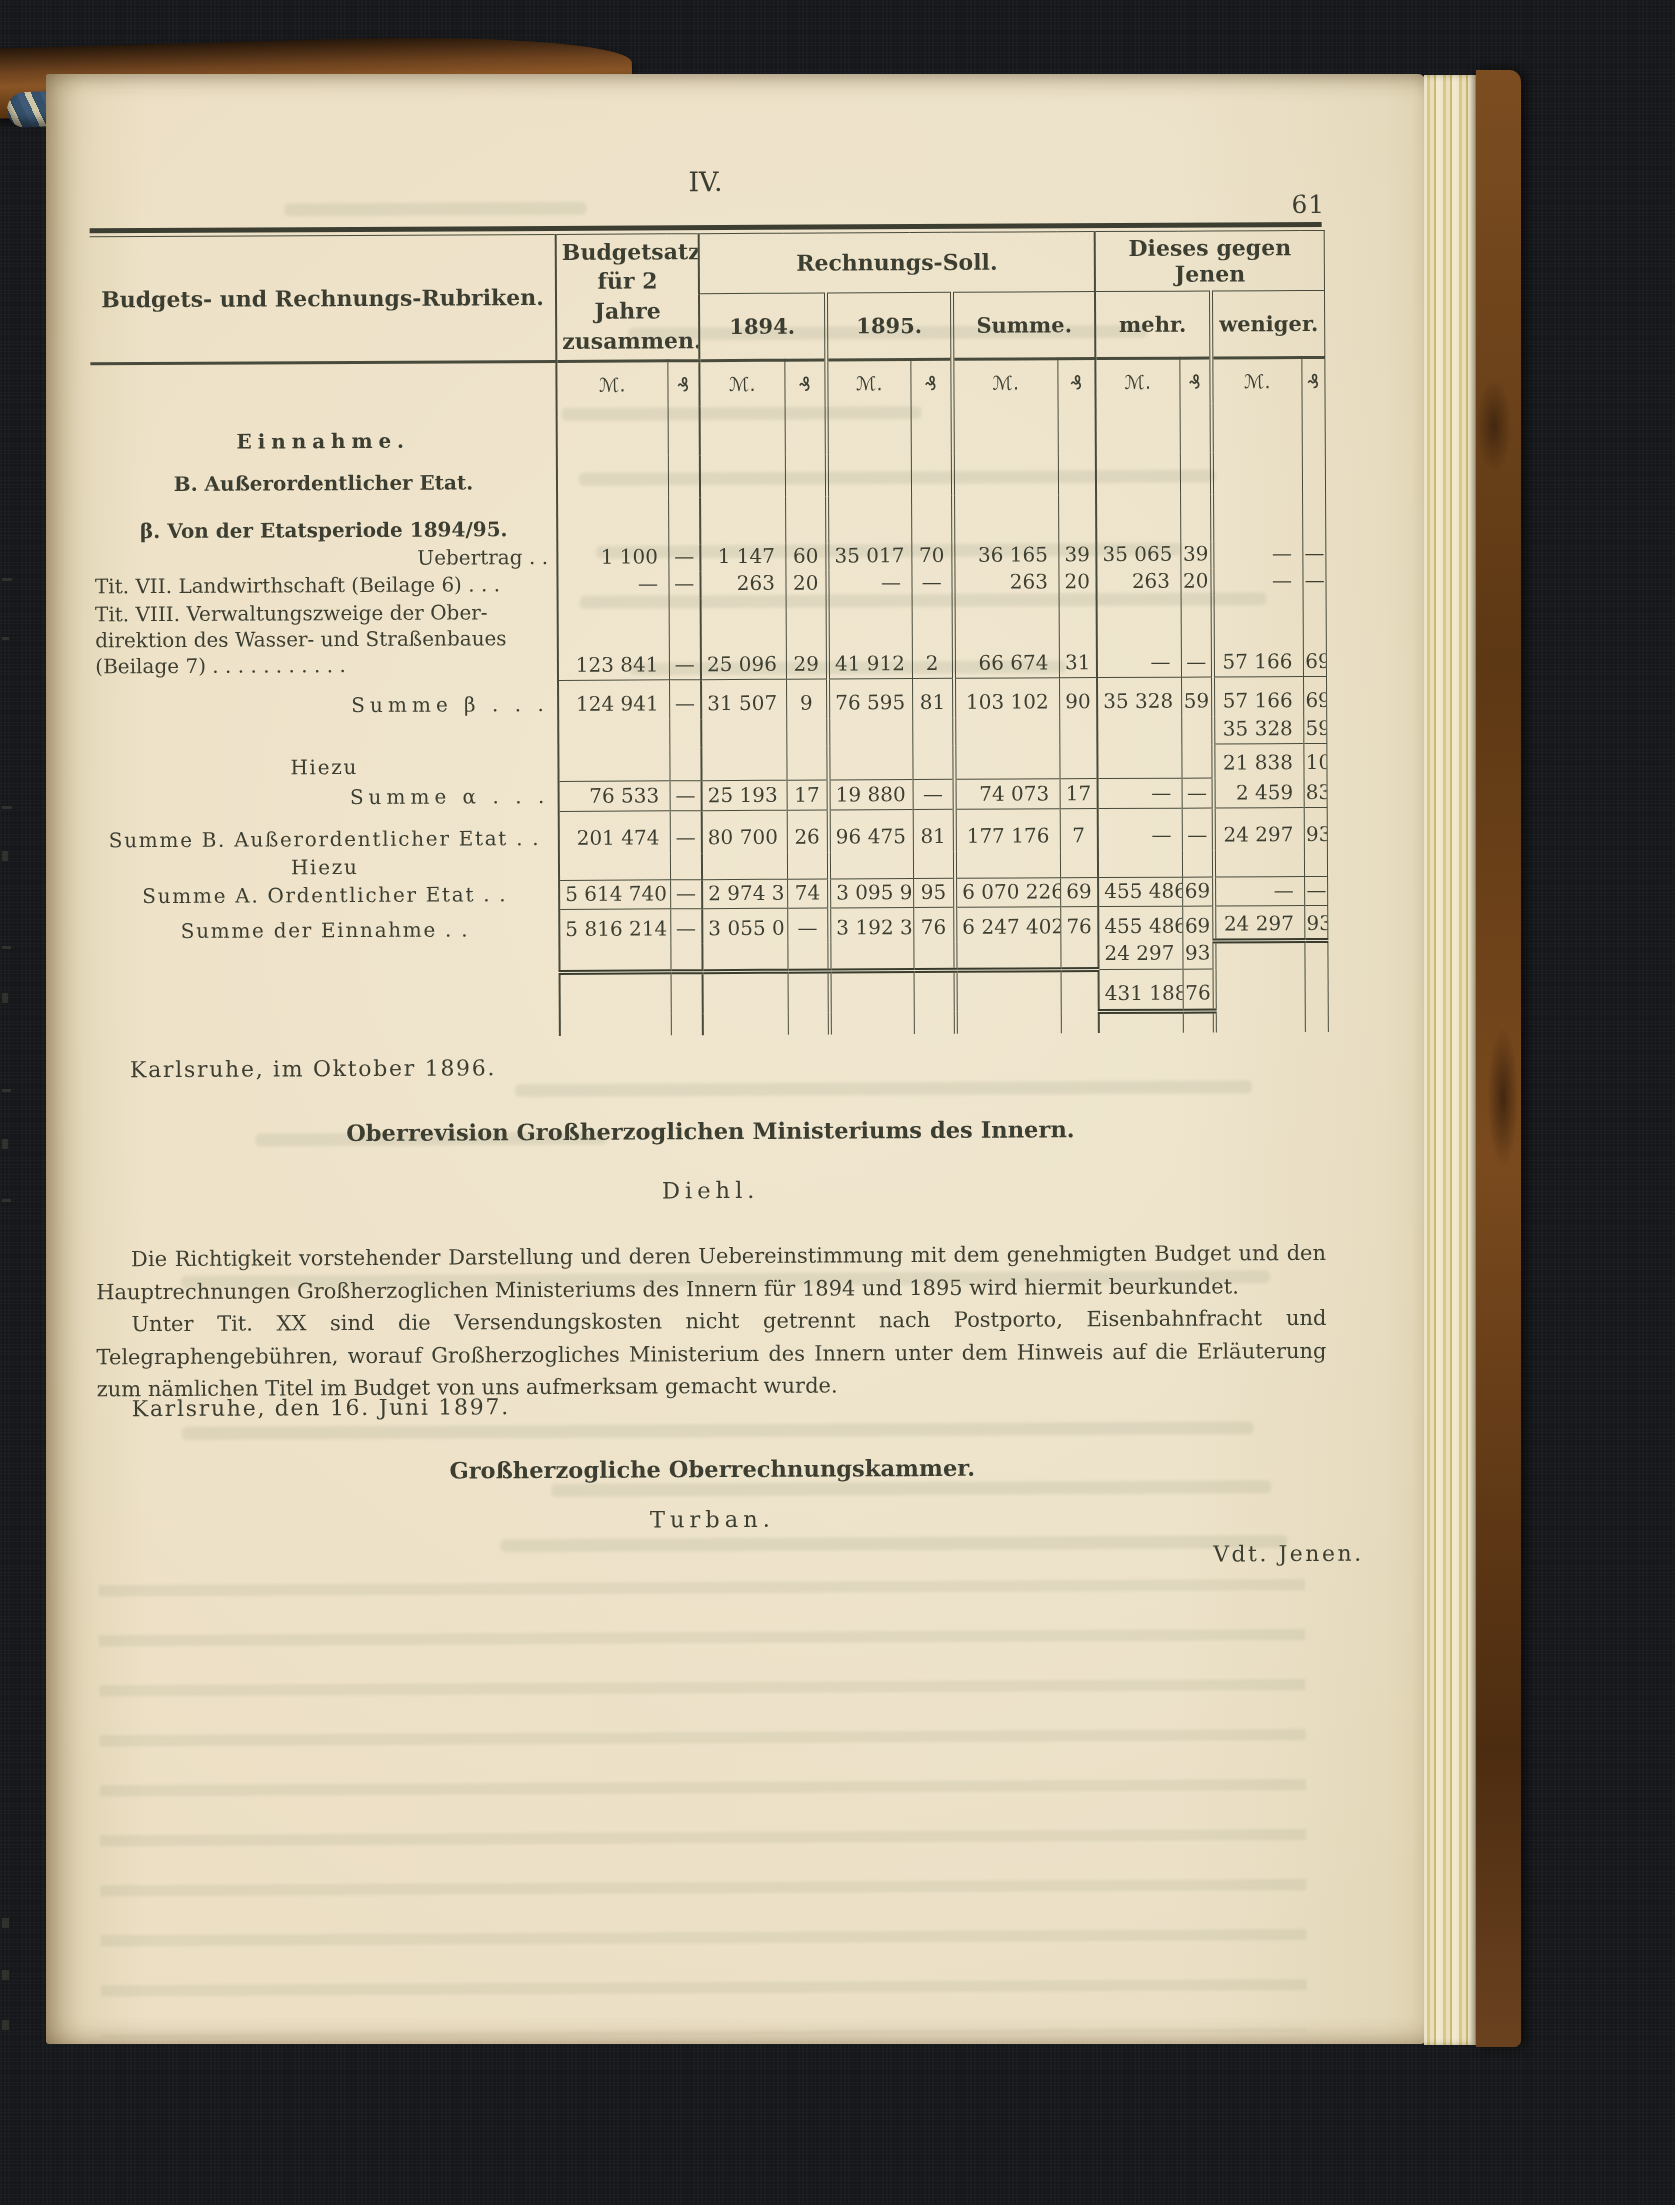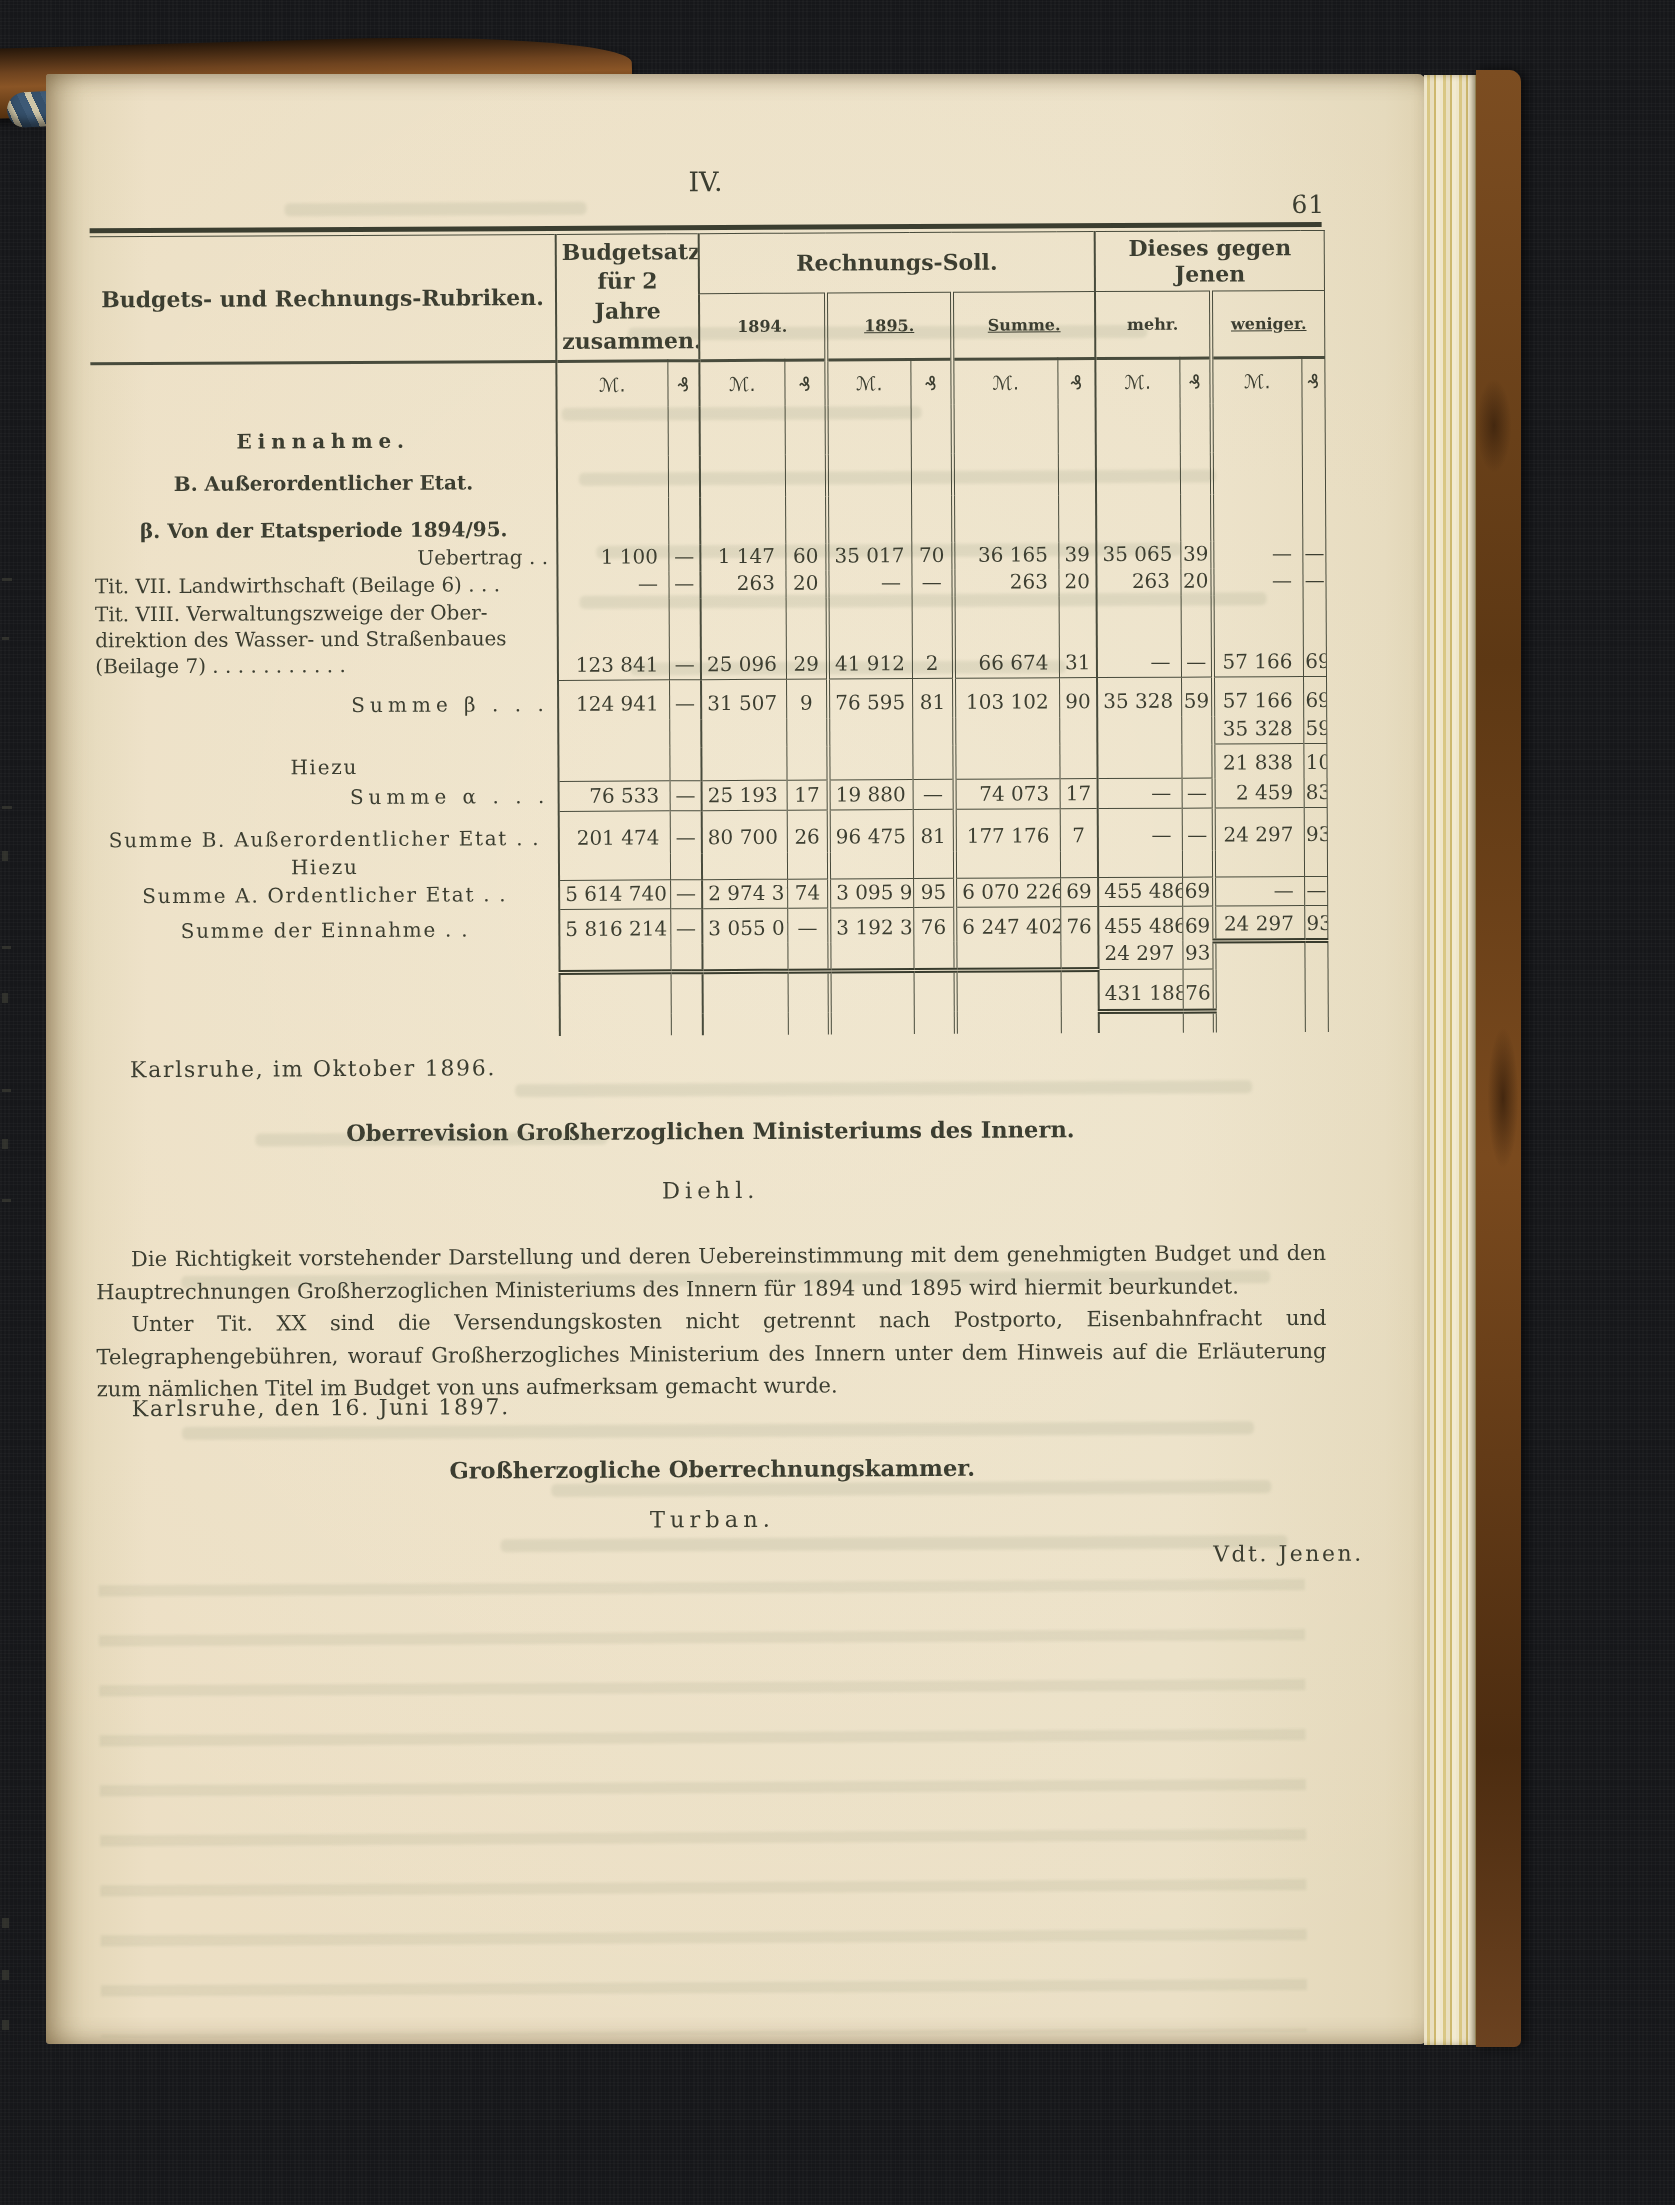--- a/index.html
+++ b/index.html
@@ -53,22 +53,22 @@
   .table-wrap{position:absolute;left:48px;top:151px;width:1232px;border-top:5px solid #3b3e30;padding-top:2.5px;}
   table.tbl{border-collapse:collapse;table-layout:fixed;width:1232px;color:var(--ink);
     border-top:1.7px solid var(--ln);border-right:1.3px solid var(--ln);}
   .tbl th,.tbl td{padding:0 5px;overflow:hidden;}
   .tbl th{font-weight:bold;}
   .h-rubrik{font-size:22px;vertical-align:middle;border-bottom:3.4px solid var(--ln);}
   .h-budget{font-size:22px;vertical-align:middle;white-space:pre-line;line-height:1.35;
     border-left:2.5px solid var(--ln);border-bottom:3.4px solid var(--ln);}
   .h-group{font-size:22px;vertical-align:middle;height:59px;border-left:2.5px solid var(--ln);
     border-bottom:1.7px solid var(--ln);}
-  .h-sub{font-size:16px;vertical-align:middle;height:65px;border-bottom:3.4px solid var(--ln);font-weight:bold;}
-  .bl3{border-left:2.5px solid var(--ln);} .bld{border-left:4.2px double var(--ln);text-decoration:underline;}
+  .h-sub{font-size:21px;vertical-align:middle;height:65px;border-bottom:3.4px solid var(--ln);font-weight:bold;}
+  .bl3{border-left:2.5px solid var(--ln);} .bld{border-left:4.2px double var(--ln);}
   tr.units th{height:44px;vertical-align:middle;font-weight:normal;font-size:19px;text-align:center;
     font-family:"DejaVu Sans","DejaVu Serif",sans-serif;}
   tr.body>*:nth-child(2),tr.units>*:nth-child(2),
   tr.body>*:nth-child(4),tr.units>*:nth-child(4),
   tr.body>*:nth-child(10),tr.units>*:nth-child(10){border-left:2.5px solid var(--ln);}
   tr.body>*:nth-child(6),tr.units>*:nth-child(6),
   tr.body>*:nth-child(8),tr.units>*:nth-child(8),
   tr.body>*:nth-child(12),tr.units>*:nth-child(12){border-left:4.2px double var(--ln);}
   tr.body>*:nth-child(3),tr.units>*:nth-child(3),
   tr.body>*:nth-child(5),tr.units>*:nth-child(5),

